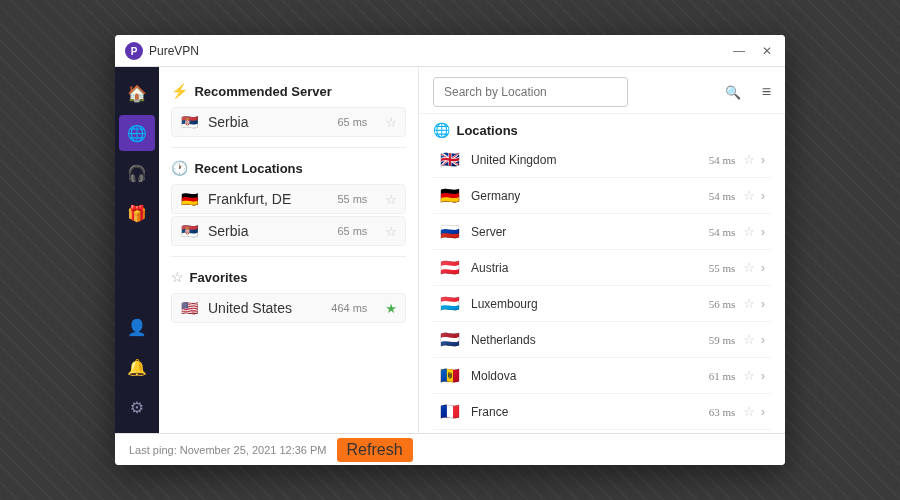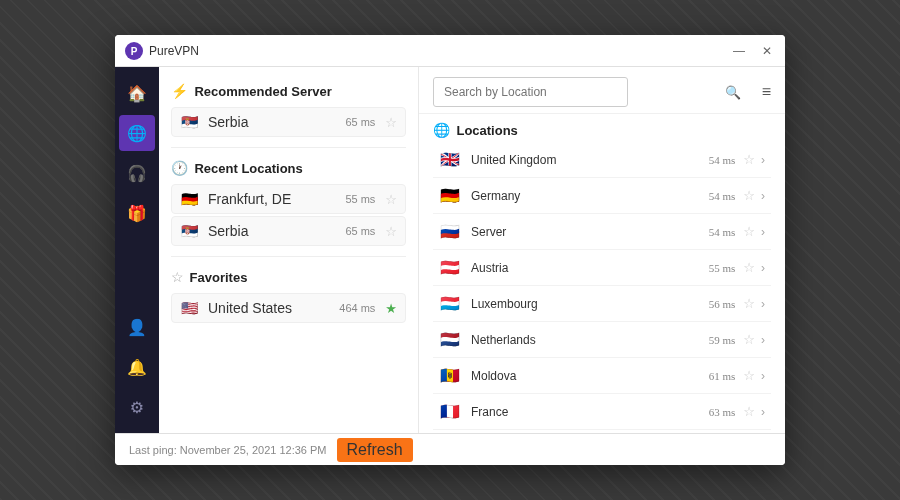--- a/index.html
+++ b/index.html
@@ -150,21 +150,21 @@
       justify-content: center;
     }
     .server-name {
       font-size: 14px;
       color: #333;
       flex: 1;
     }
     .server-ping {
       font-size: 11px;
       color: #888;
-      margin-right: 10px;
+      margin-right: 18px;
     }
     .star-icon {
       font-size: 13px;
       color: #cccccc;
       cursor: pointer;
     }
     .star-icon.filled { color: #4caf50; }
     .section-divider {
       height: 1px;
       background: #eeeeee;

